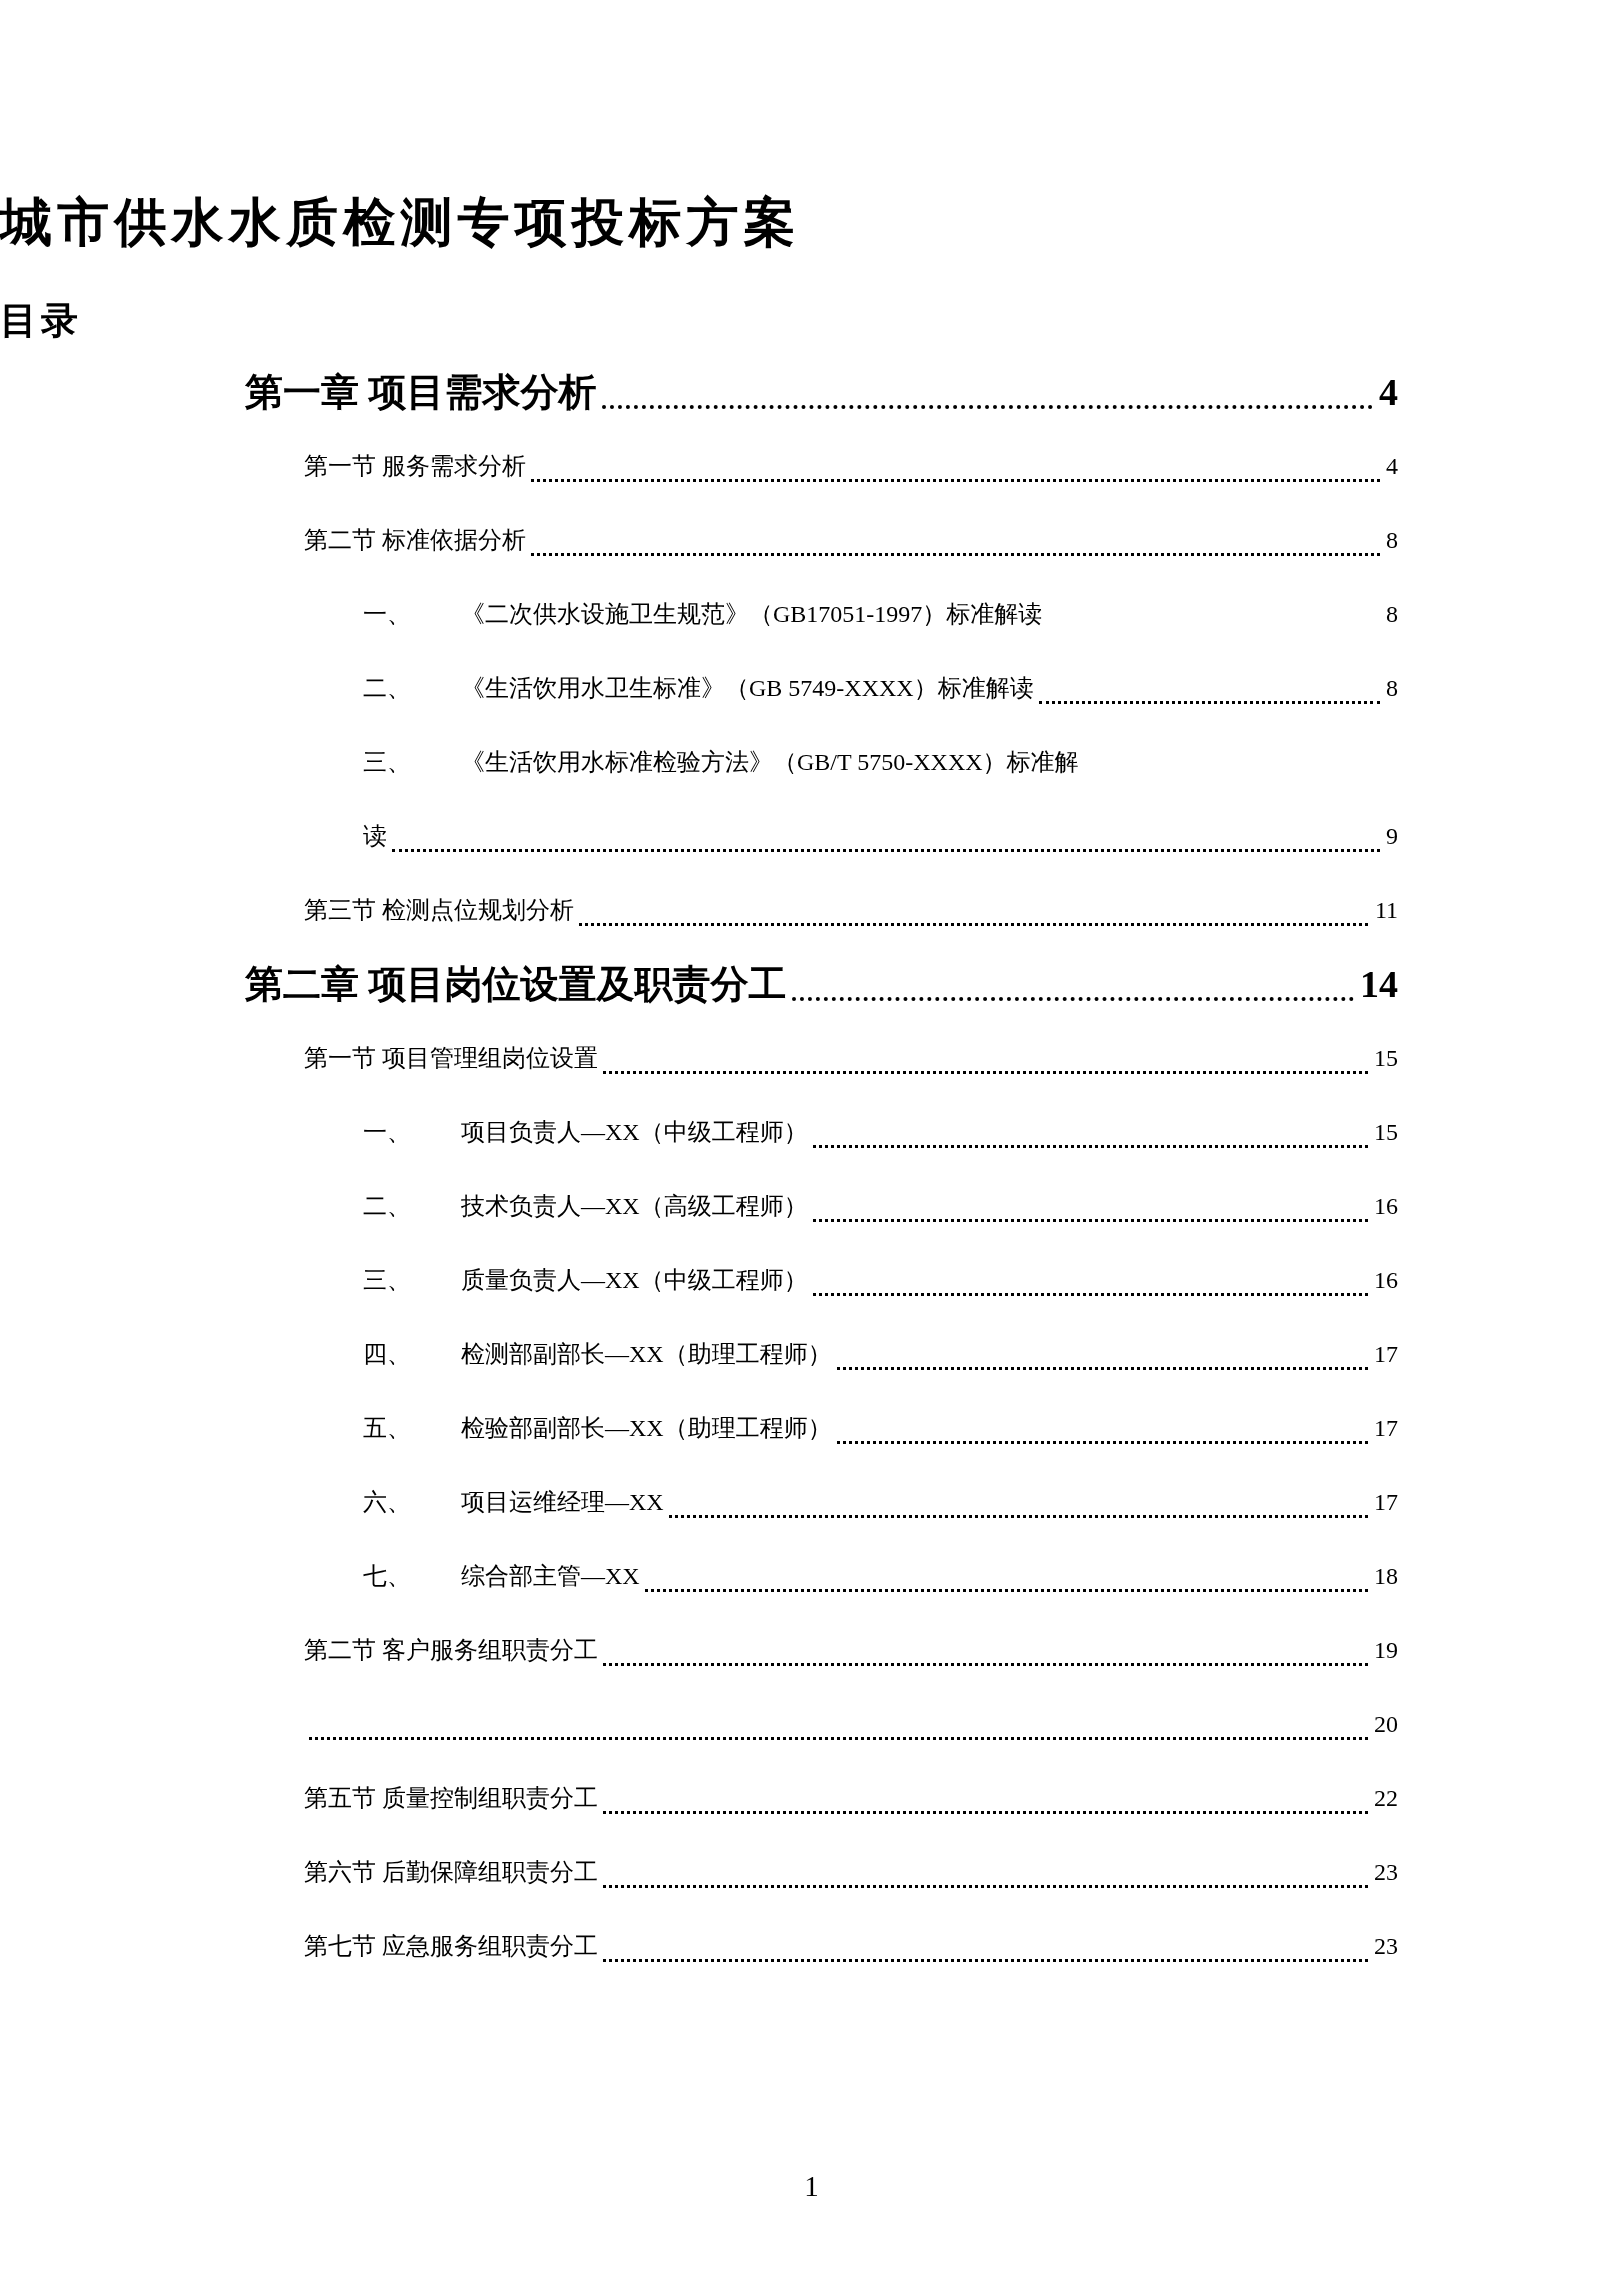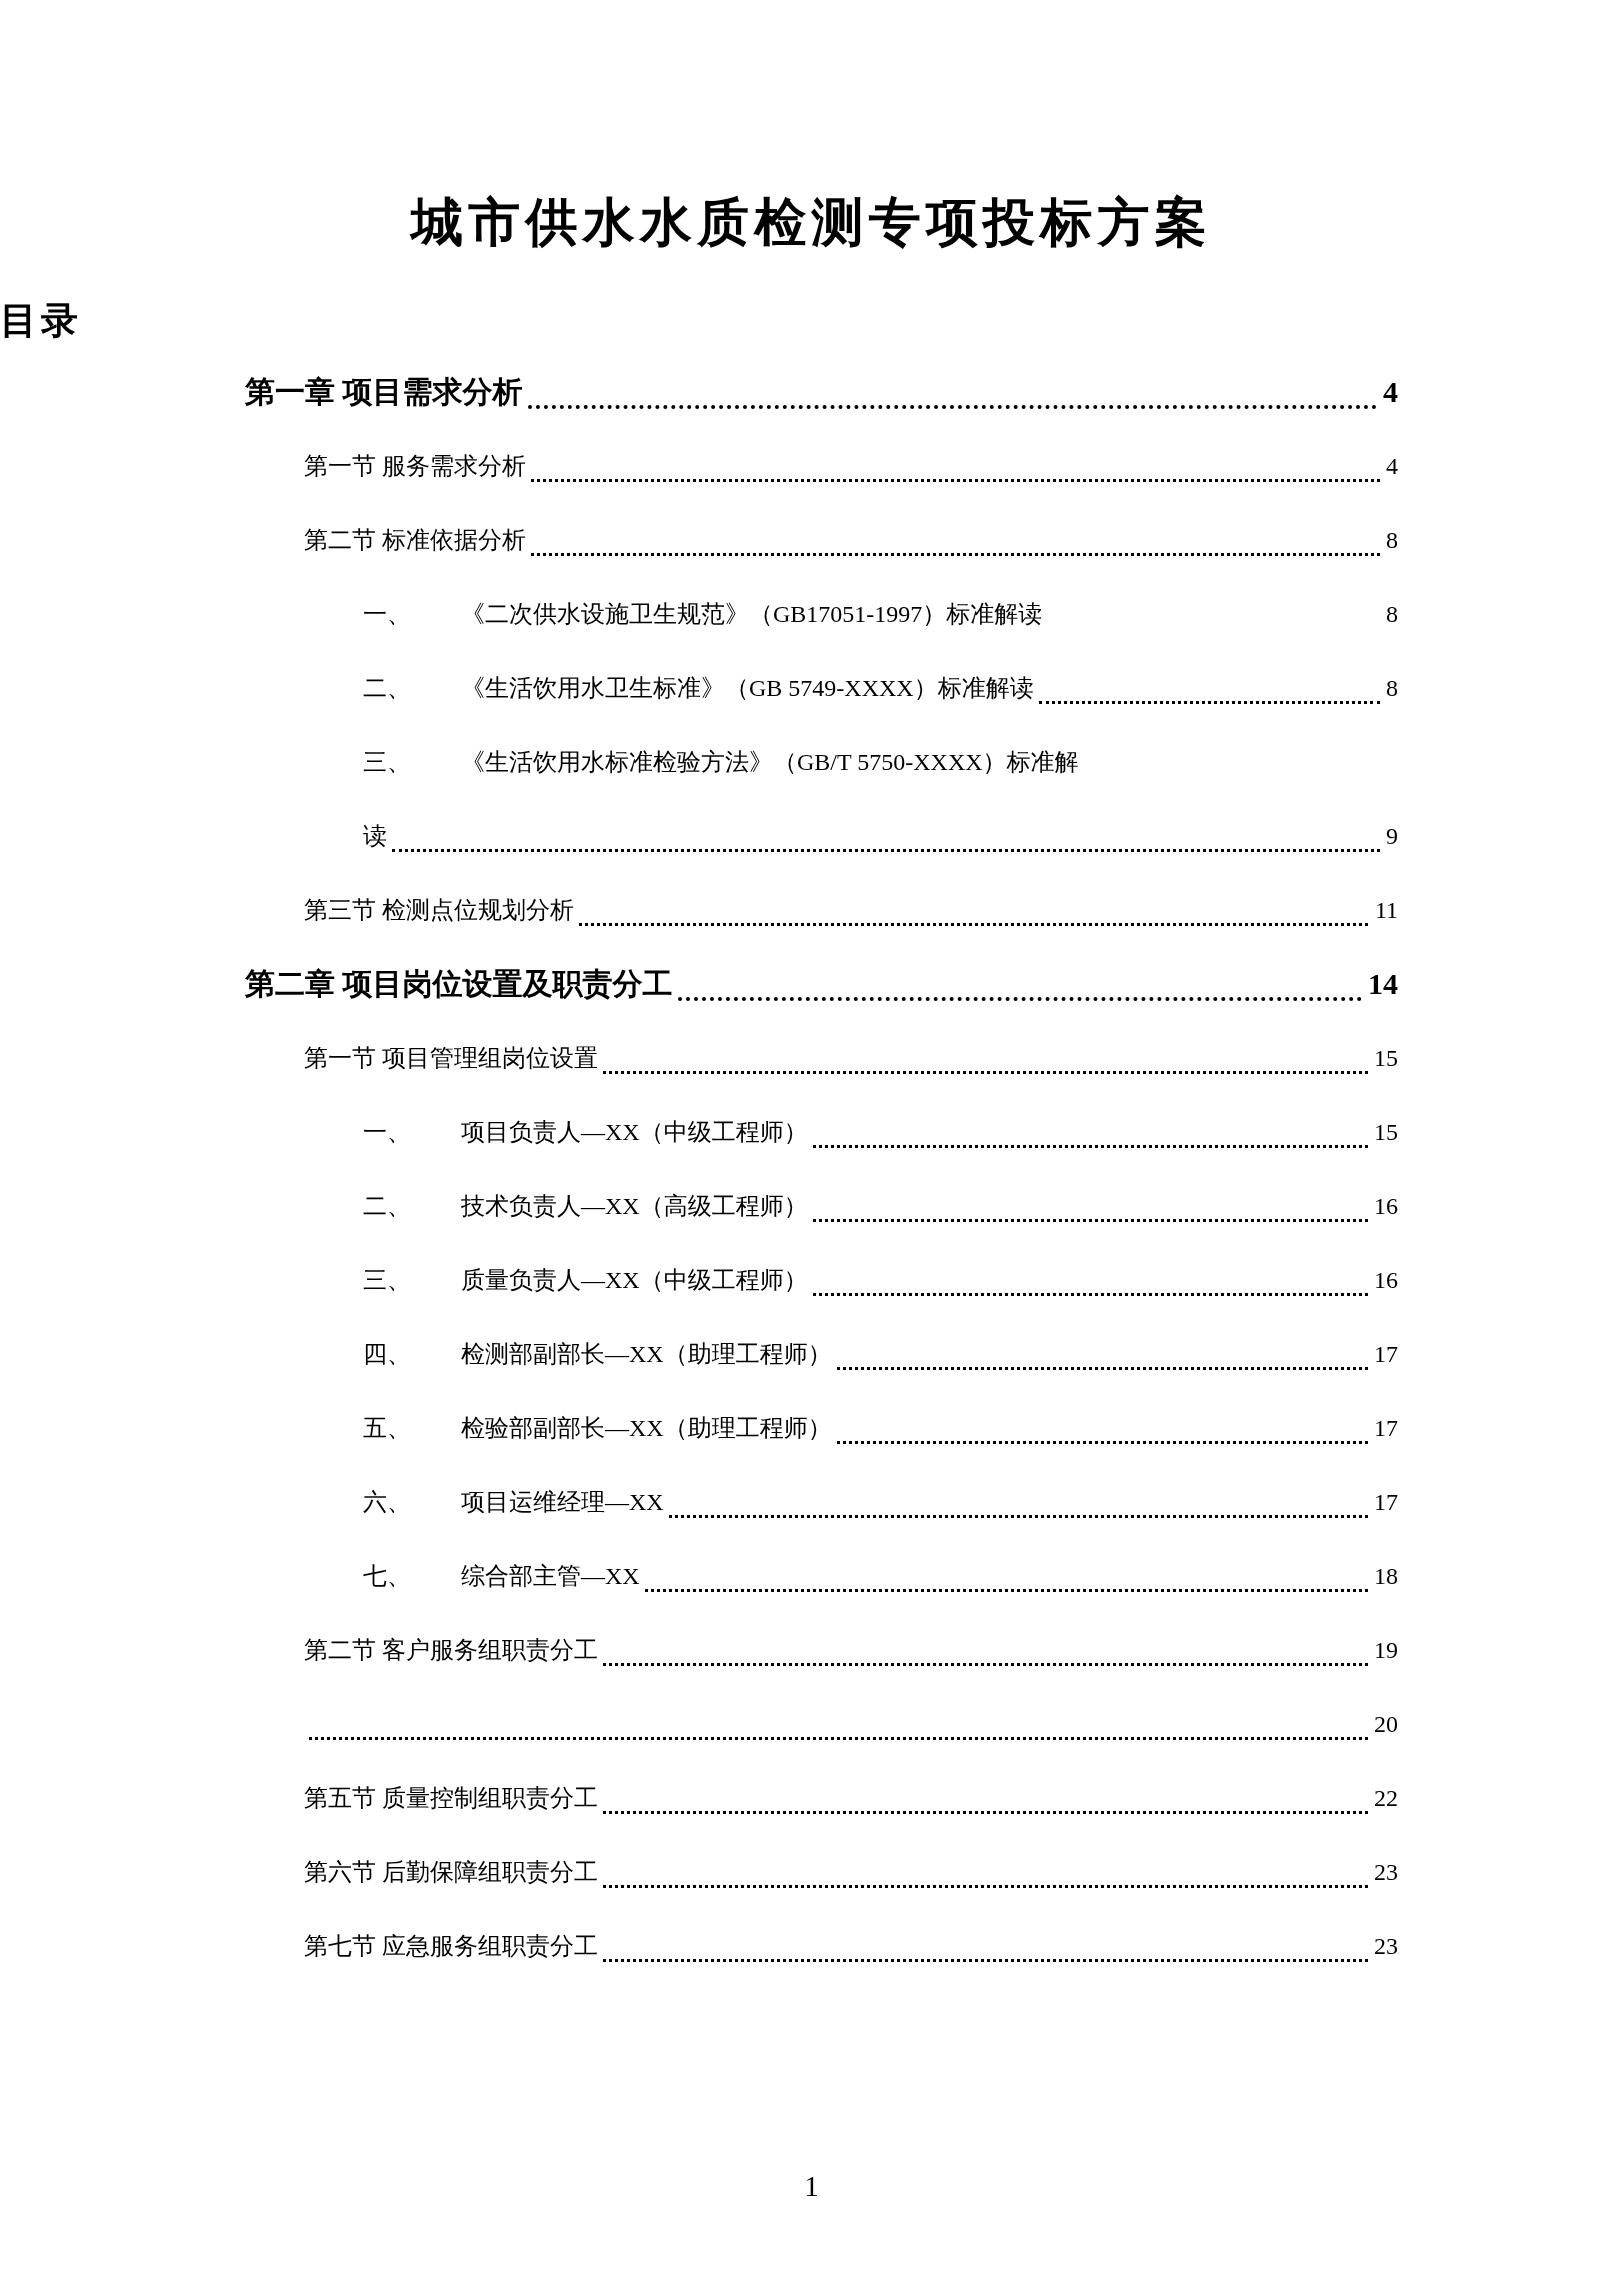--- a/index.html
+++ b/index.html
@@ -6,21 +6,21 @@
   .page{
     position:relative;
     width:1623px;height:2295px;
     margin:0 auto;
     background:#ffffff;
     color:#000000;
     font-family:"Liberation Serif","DejaVu Serif",serif;
   }
   .doc-title{
     position:absolute;top:188px;left:0;width:100%;
-    text-align:center;
+    text-align:left;
     font-size:52px;font-weight:bold;
     letter-spacing:5.2px;
     white-space:nowrap;
   }
   .toc-heading{
     position:absolute;top:296px;left:0;width:100%;
     text-align:left;
     font-size:37px;font-weight:bold;
     letter-spacing:3.9px;
   }
@@ -28,21 +28,21 @@
     position:absolute;top:355px;left:245px;width:1153px;
   }
   .toc-row{
     display:flex;
     align-items:flex-start;
     height:74px;
     font-size:24px;
     line-height:74px;
     white-space:nowrap;
   }
-  .toc-row.bold{font-weight:bold;font-size:30px;}
+  .toc-row.bold{font-weight:bold;font-size:38px;}
   .toc-row.level-2{padding-left:59px;}
   .toc-row.level-3{padding-left:118px;}
   .marker{display:inline-block;width:98px;flex:0 0 98px;}
   .label{flex:0 0 auto;}
   .leader{
     flex:1 1 auto;
     height:50px;
     margin:0 6.5px 0 5.2px;
     border-bottom:3.9px dotted #000000;
   }

